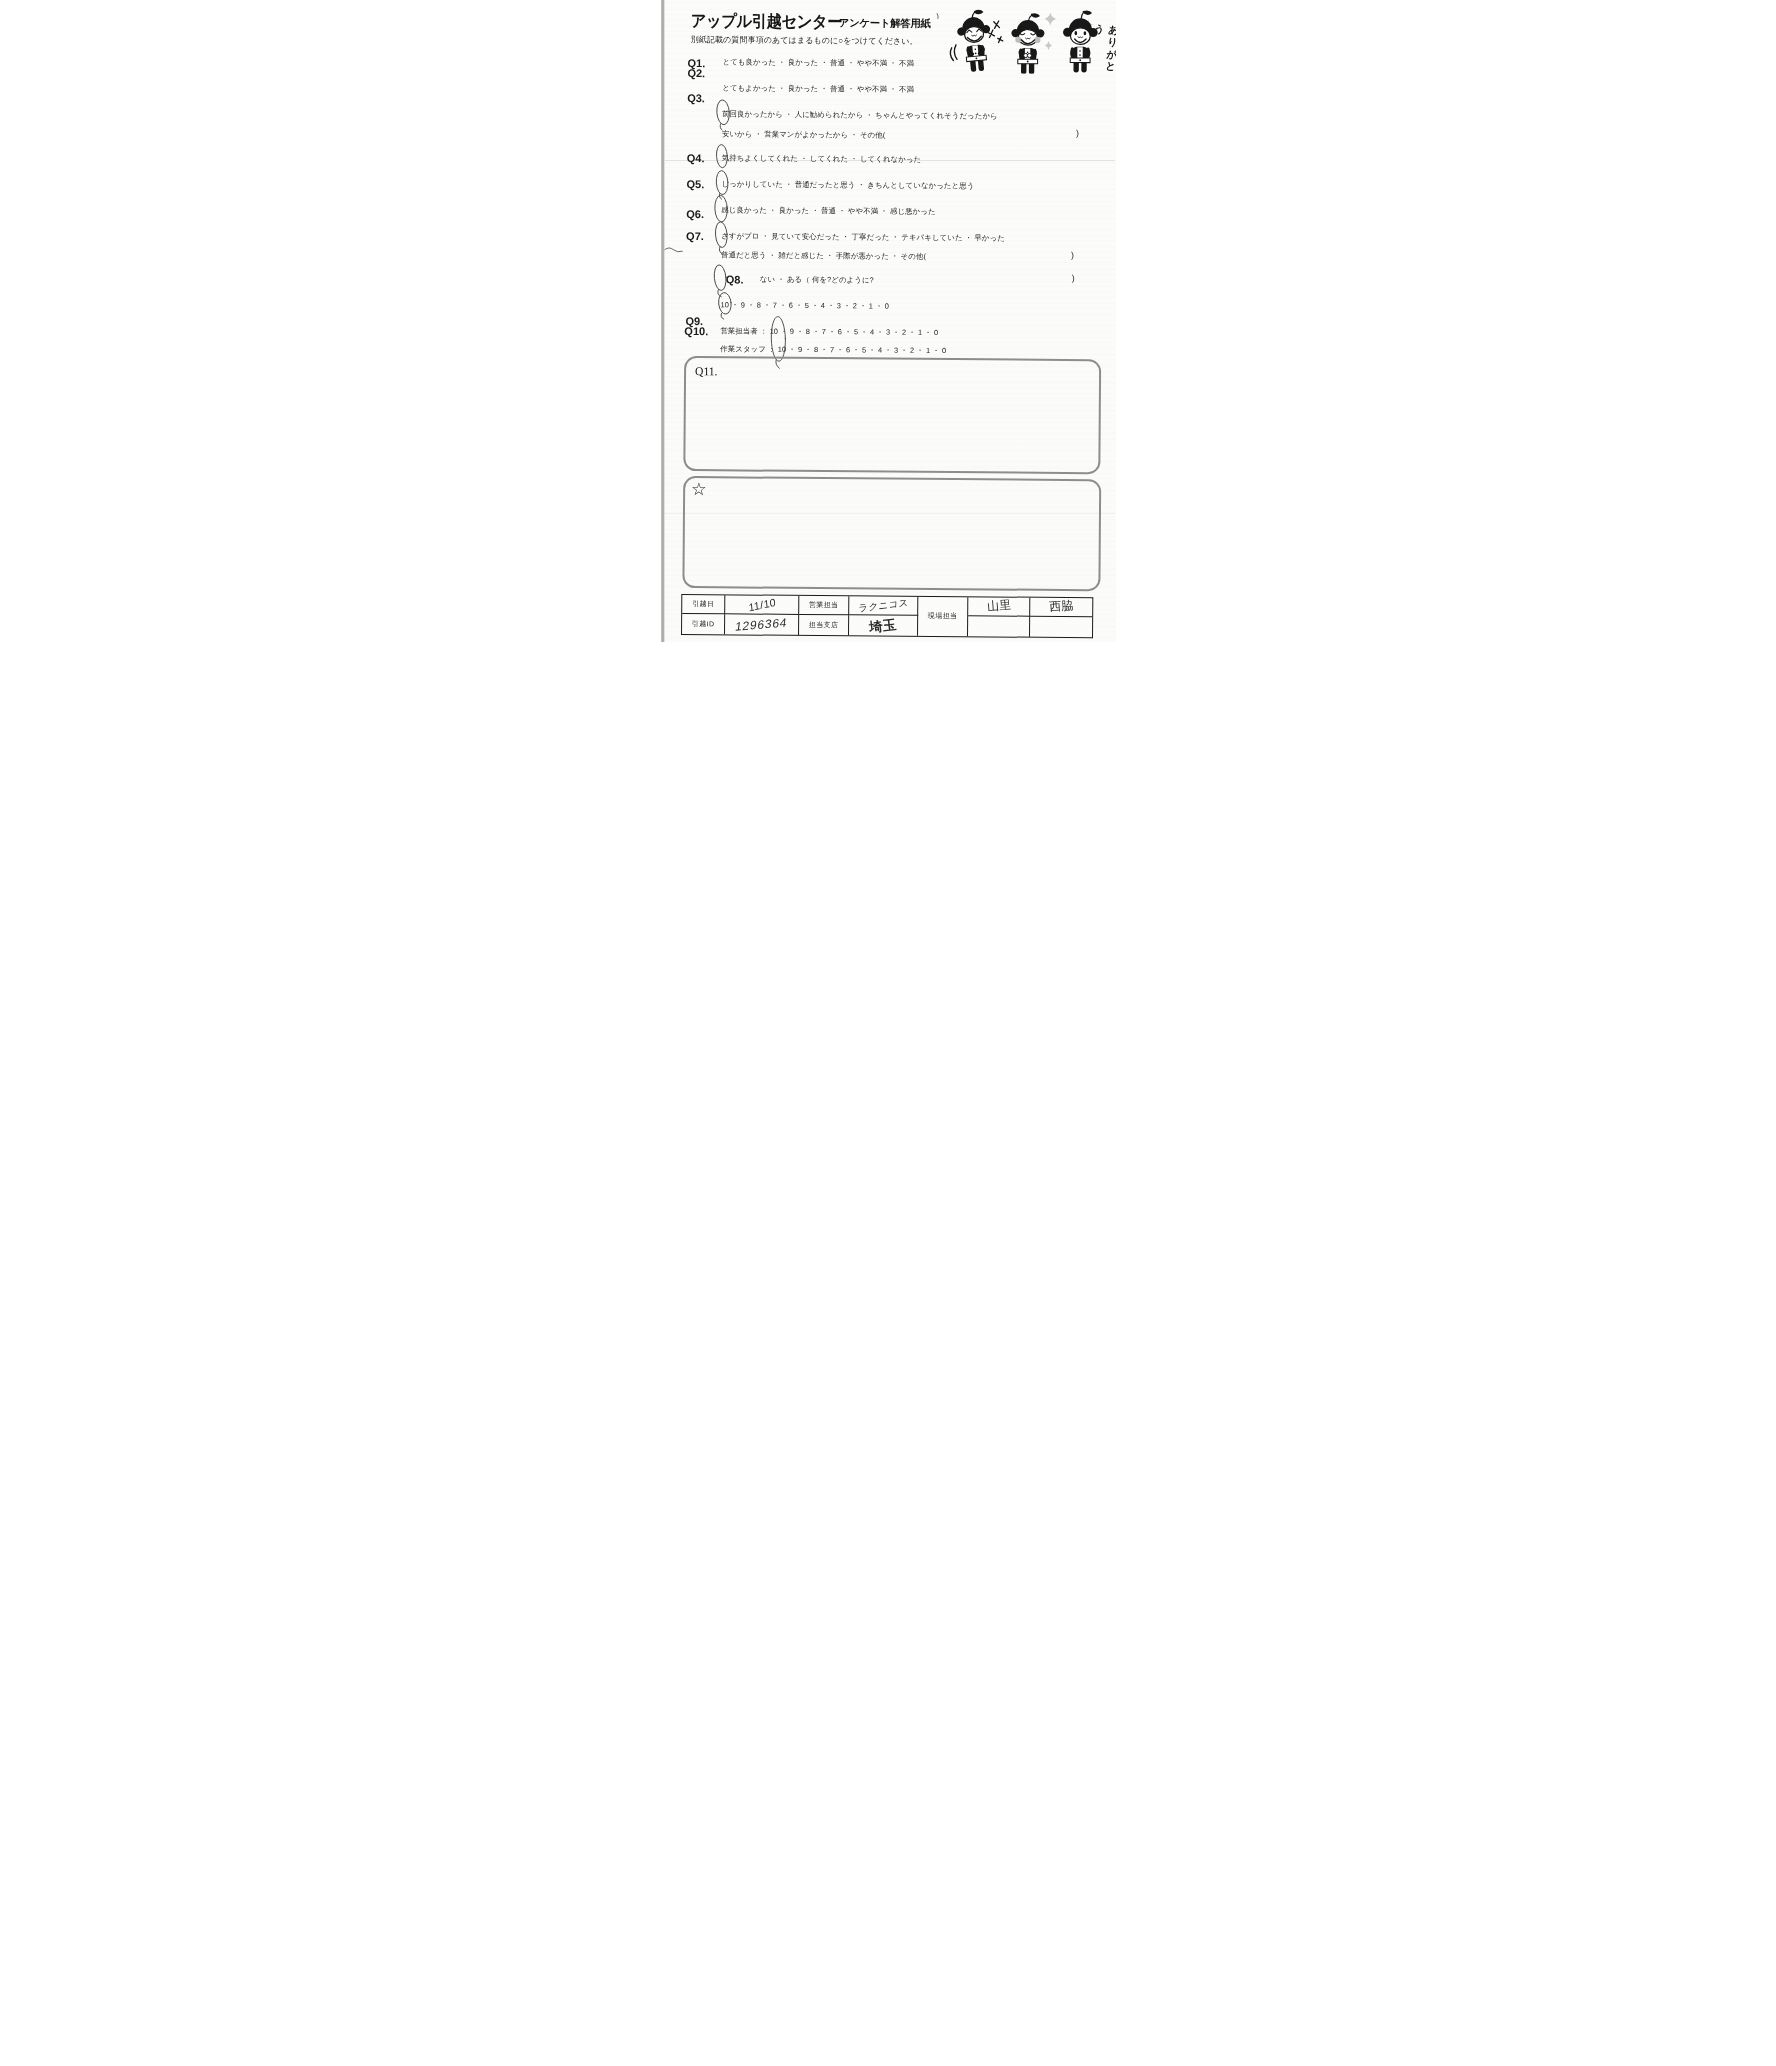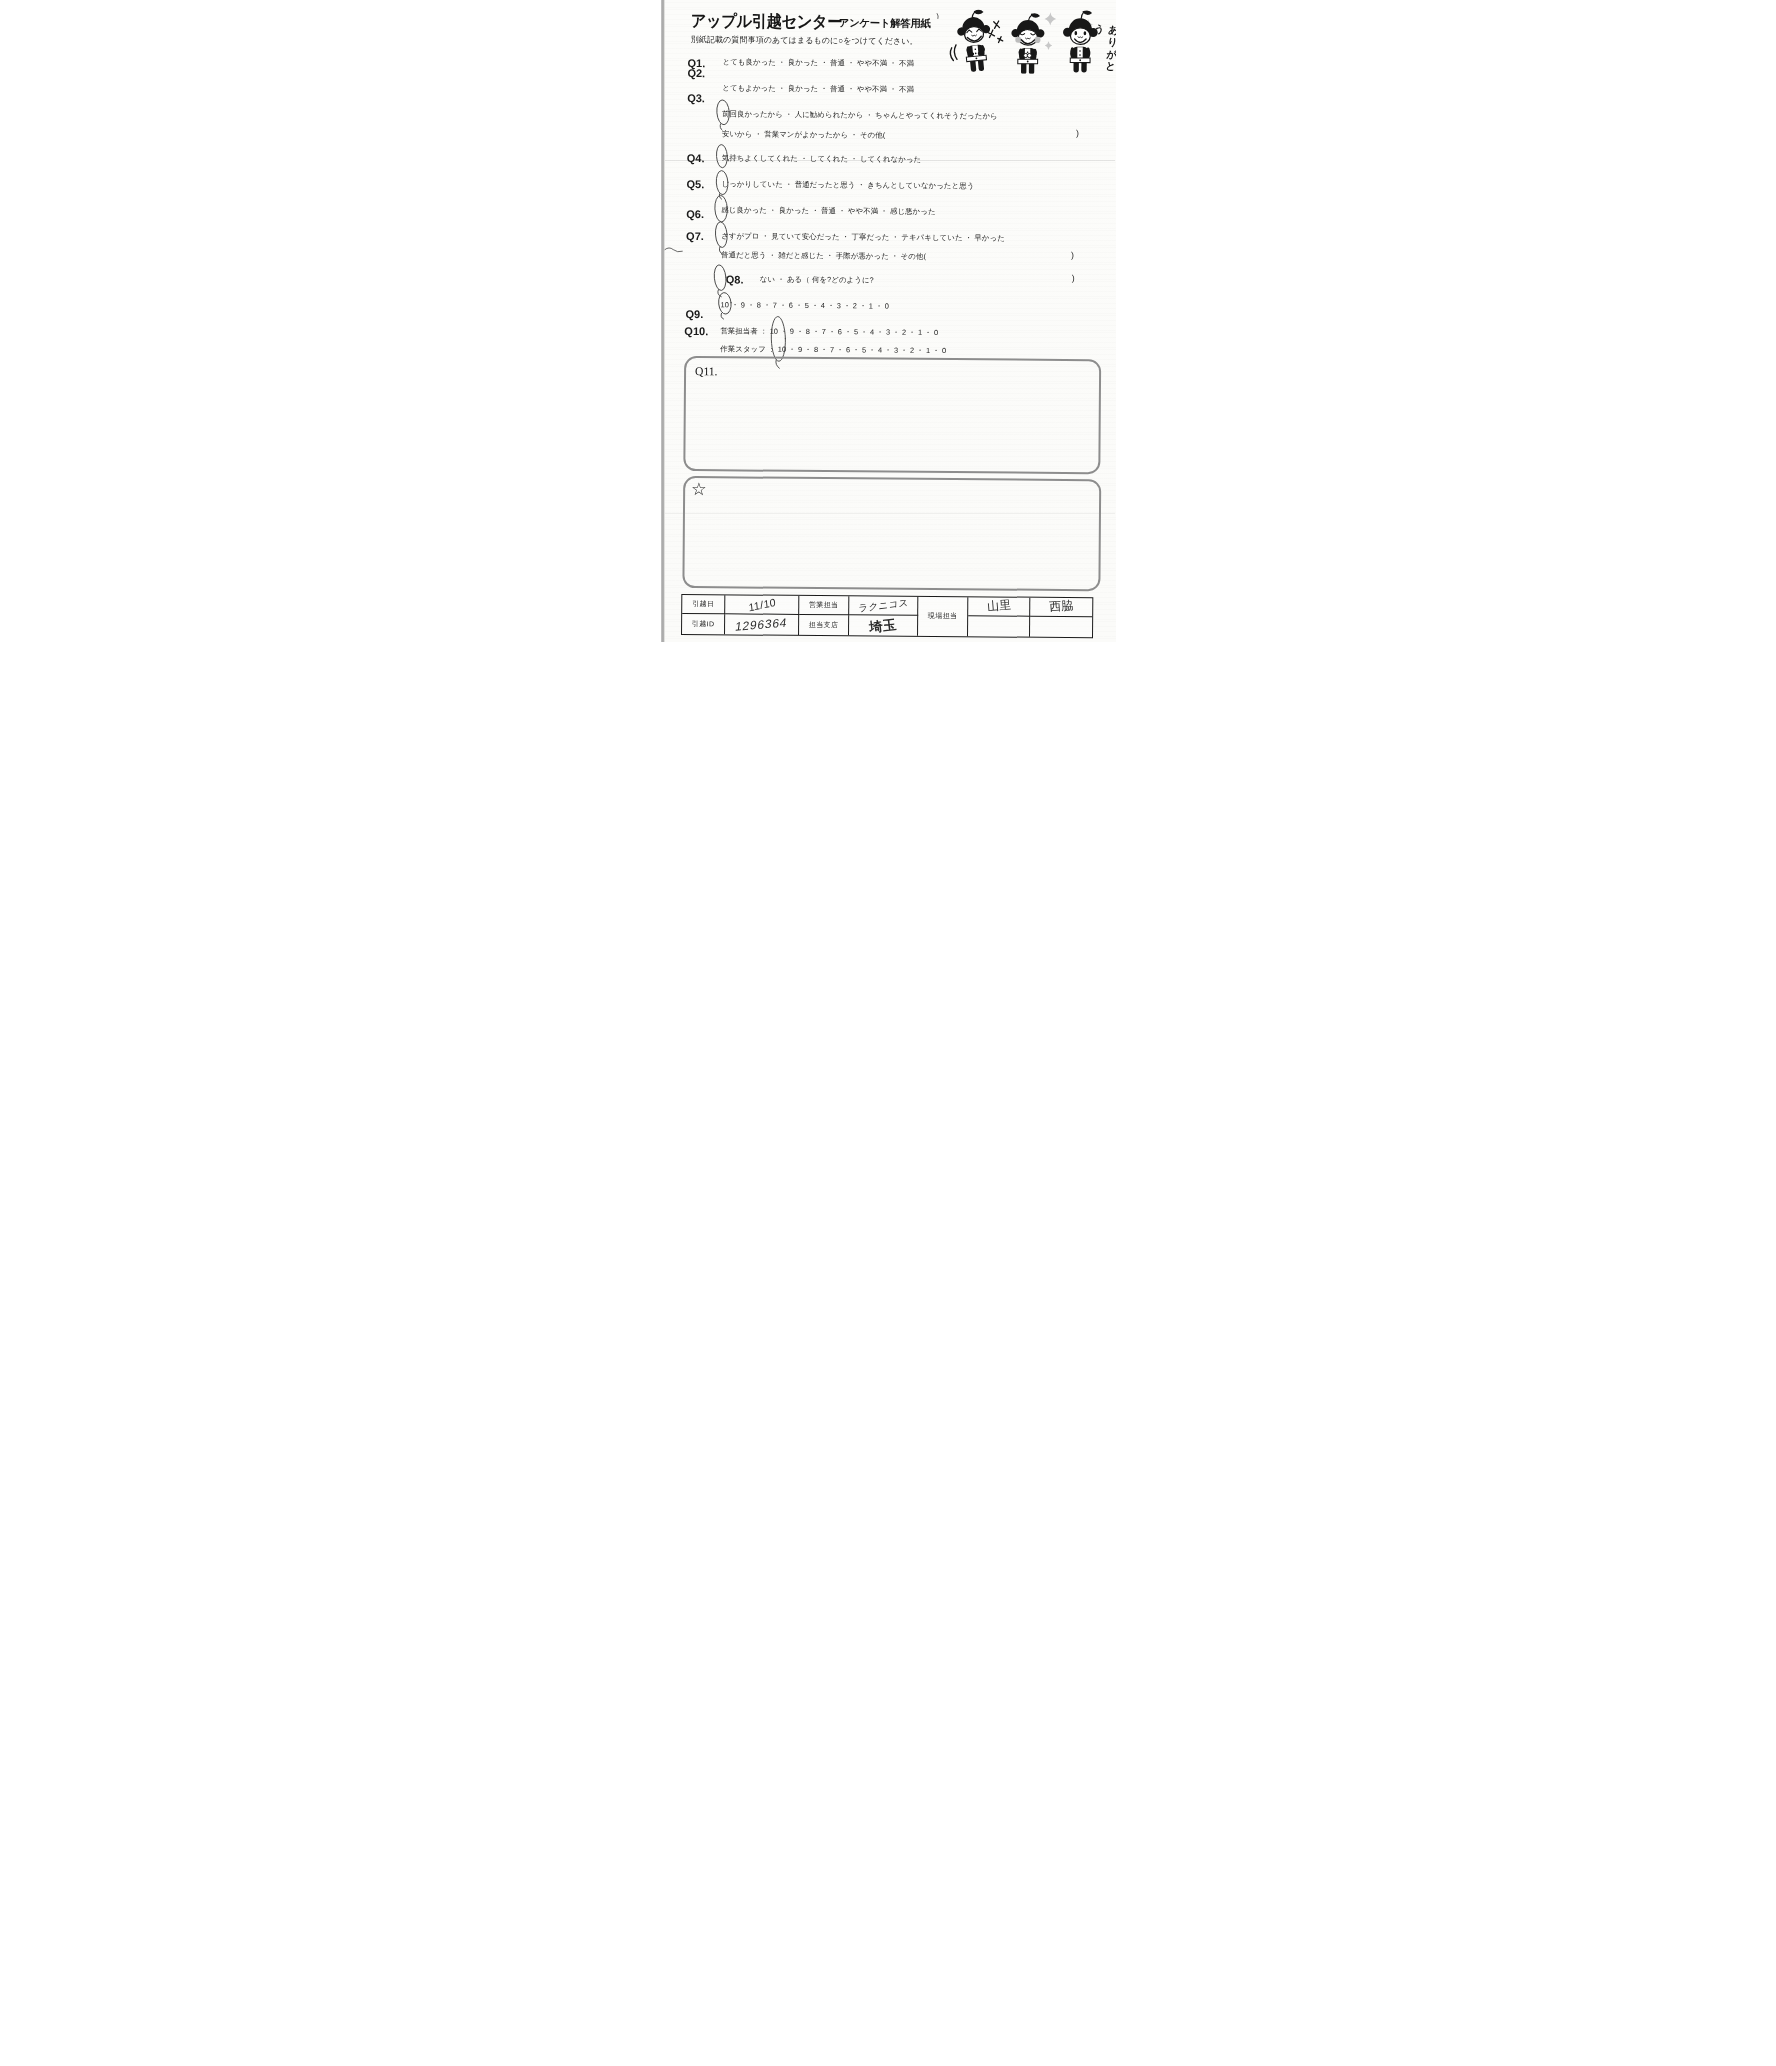--- a/index.html
+++ b/index.html
@@ -47,21 +47,21 @@
   .paren{position:absolute;font-size:8.7px;font-weight:500;color:#1b1b1b;}
 
   .lab-q1{top:57px;} .l-q1{top:57px;}
   .lab-q2{top:67px;} .l-q2{top:83px;}
   .lab-q3{top:92px;} .l-q3a{top:109px;} .l-q3b{top:129px;}
   .lab-q4{top:152px;} .l-q4{top:153px;}
   .lab-q5{top:178px;} .l-q5{top:179px;}
   .lab-q6{top:208px;} .l-q6{top:205px;}
   .lab-q7{top:230px;} .l-q7a{top:231px;} .l-q7b{top:250px;}
   .lab-q8{top:273px;margin-left:40px;} .l-q8{top:274px;margin-left:39px;}
-  .lab-q9{top:308px;} .l-q9{top:300px;}
+  .lab-q9{top:315px;} .l-q9{top:300px;}
   .lab-q10{top:325px;left:26px;} .l-q10a{top:326px;} .l-q10b{top:344px;}
   .p-q3{left:416px;top:125px;} .p-q7{left:412px;top:247px;} .p-q8{left:413px;top:270px;}
 
   .ink{position:absolute;left:0;top:0;pointer-events:none;}
 
   
   .box{position:absolute;border:2.9px solid #8d8d8d;border-radius:12.4px;background:transparent;}
   .box-q11{left:26px;top:356px;width:413px;height:111px;}
   .box-star{left:26px;top:476px;width:414px;height:108px;}
   .q11-label{position:absolute;left:9px;top:6.6px;font-family:"Liberation Serif",serif;

